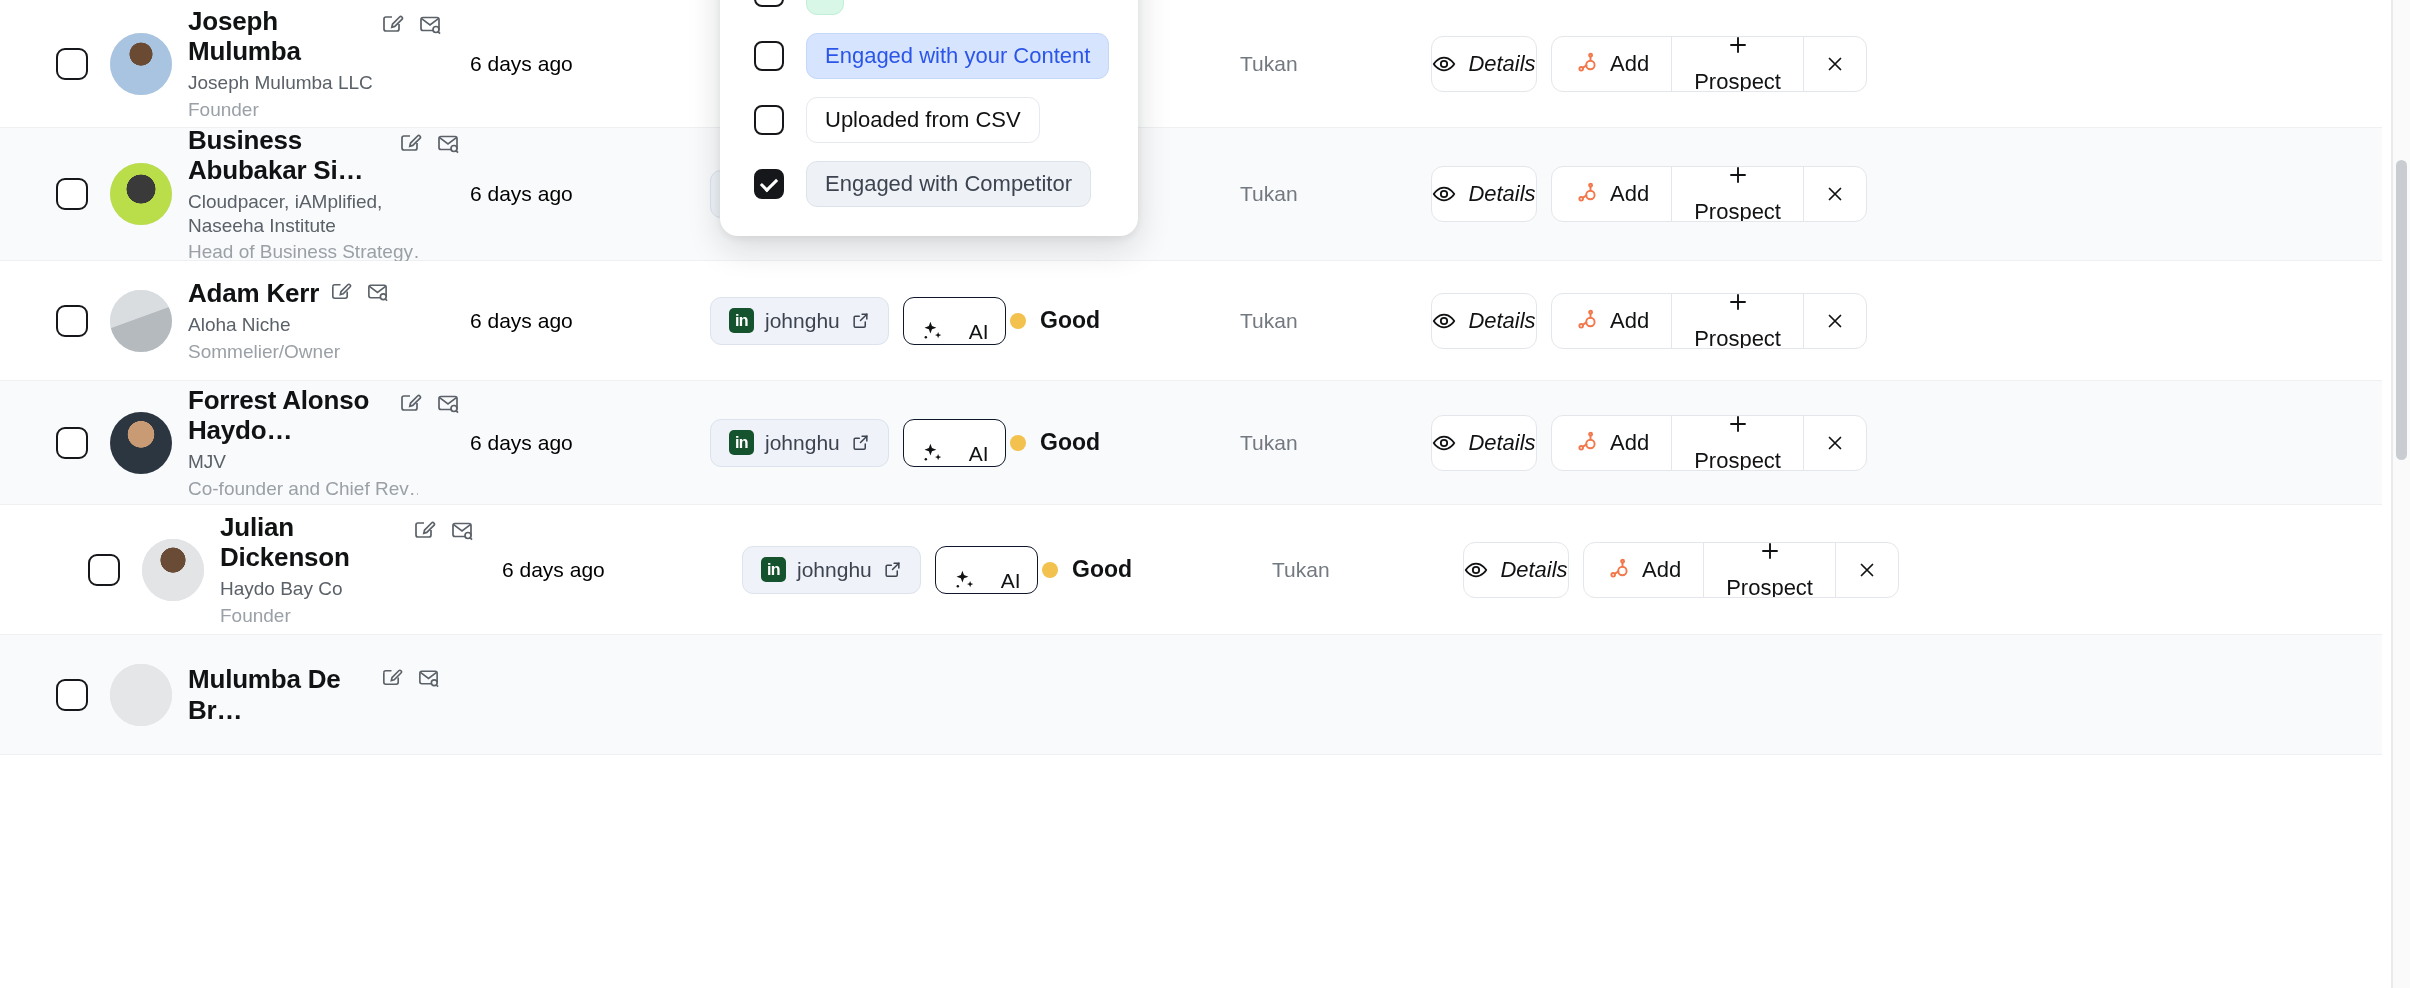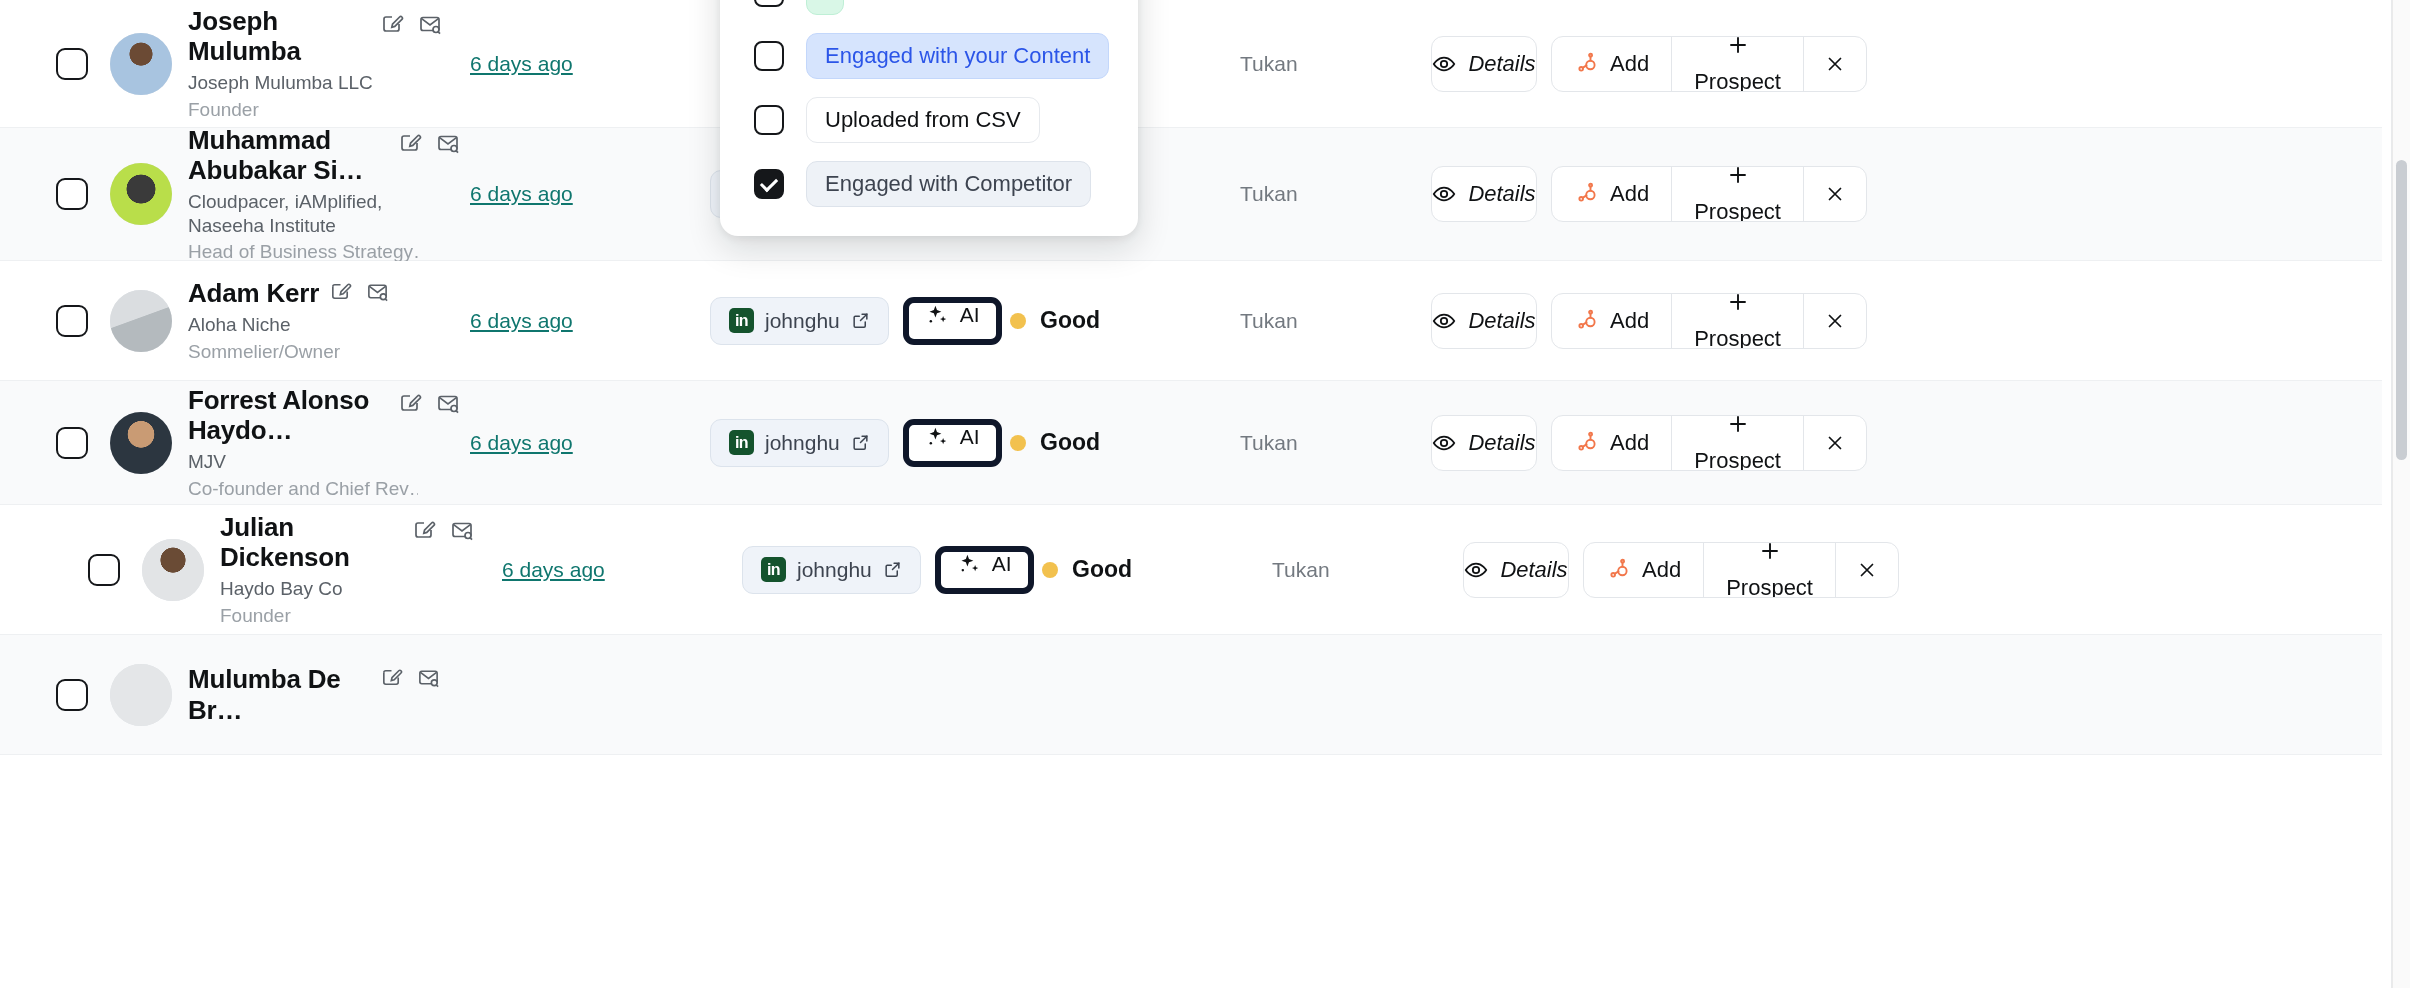--- a/index.html
+++ b/index.html
@@ -47,39 +47,39 @@
   .p-icons { display: flex; gap: 14px; padding-top: 6px; flex: none; }
   .p-icons svg { display:block; }
   .p-company {
     font-size: 19px; color: #5B6168; line-height: 1.22; margin-top: 5px;
     max-width: 230px;
   }
   .p-title { font-size: 19px; color: #9AA0A6; line-height: 1.22; margin-top: 3px;
     max-width: 230px; white-space: nowrap; overflow: hidden; }
 
   
-  .c-date { width: 240px; flex:none; font-size: 21px; color: #0f766e; text-decoration: underline; }
+  .c-date { width: 240px; flex:none; font-size: 21px; color: #000000; }
 
   
   .c-social { width: 300px; flex:none; display: flex; align-items: center; gap: 14px; }
   .chip-li {
     display: inline-flex; align-items: center; gap: 11px;
     height: 48px; padding: 0 18px;
     background: #EFF3F9; border: 1px solid #DCE3EC; border-radius: 11px;
     font-size: 21px; color: #3D4450;
   }
   .li-mark {
     width: 25px; height: 25px; border-radius: 5px; background: #14532d;
     color: #fff; font-size: 16px; font-weight: 700; line-height: 25px;
     text-align: center; flex:none; letter-spacing: -0.5px;
   }
   .btn-ai {
-    display: inline-flex; align-items: flex-start; gap: 10px;
+    display: inline-flex; align-items: flex-end; gap: 24px;
     height: 48px; padding: 0 16px;
-    background: #fff; border: 6px solid #0f172a; border-radius: 11px;
+    background: #fff; border: 1px solid #0f172a; border-radius: 11px;
     font-size: 21px; color: #101214; font-weight: 500;
   }
 
   
   .c-status { width: 230px; flex:none; display: flex; align-items: center; gap: 14px; }
   .dot { width: 16px; height: 16px; border-radius: 50%; background: #F2C14E; flex:none; }
   .st-label { font-size: 23px; font-weight: 700; color: #101214; }
 
   
   .c-owner { width: 185px; flex:none; font-size: 21px; color: #737980; }
@@ -220,21 +220,21 @@
     <div class="row alt" style="height:133px;">
       <div class="c-check">
         <span class="cbox"></span>
       </div>
       <div class="c-person">
         <div class="avatar">
           <i style="background:radial-gradient(circle at 50% 42%, #3A3A3A 0 30%, #B9DE4A 31% 100%);"></i>
         </div>
         <div class="p-text">
           <div class="p-nameline">
-            <div class="p-name wide">Muhammad Abubakar Si…</div>
+            <div class="p-name wide">Business Abubakar Si…</div>
             <div class="p-icons">
               <span>
                   <svg width="24" height="24" viewBox="0 0 24 24" fill="none" stroke="#5B6168" stroke-width="1.7">
                     <path d="M4 7a2 2 0 012-2h6"></path>
                     <path d="M19 12v5a2 2 0 01-2 2H6a2 2 0 01-2-2V7"></path>
                     <path d="M12.5 12.2L19.6 5a1.6 1.6 0 012.3 2.3l-7.1 7.1-3 .8.7-3z"></path>
                   </svg>
                 </span>
               <span>
                   <svg width="24" height="24" viewBox="0 0 24 24" fill="none" stroke="#5B6168" stroke-width="1.7">

